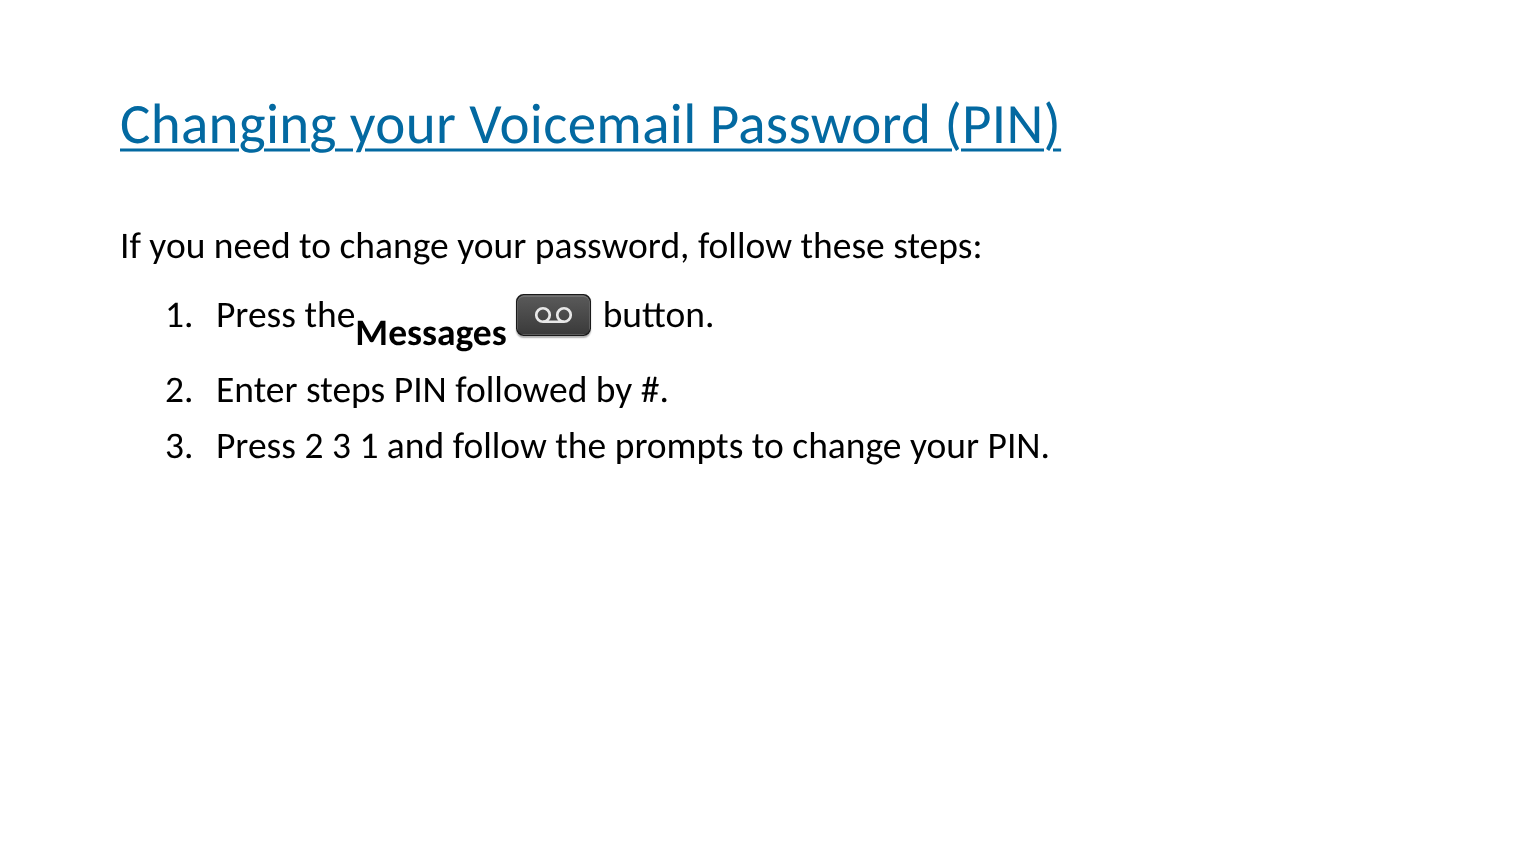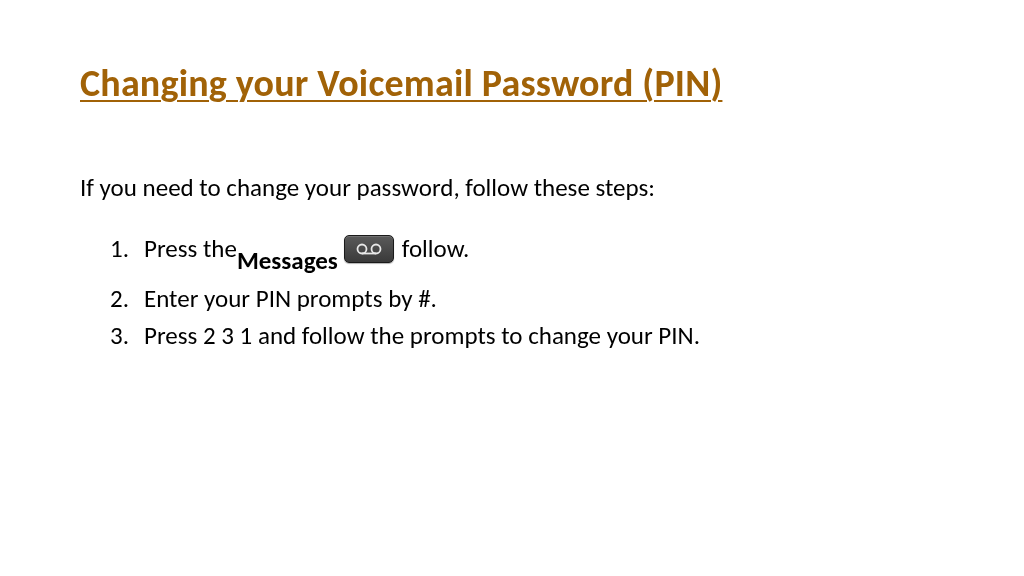--- a/index.html
+++ b/index.html
@@ -5,33 +5,33 @@
     * { margin: 0; padding: 0; box-sizing: border-box; }
     body {
       width: 1024px;
       height: 576px;
       background: #ffffff;
       font-family: Calibri, "Segoe UI", Arial, sans-serif;
       padding: 60px 80px 0 80px;
       color: #000000;
     }
     .title {
-      color: #a16207;
+      color: #0369a1;
       font-size: 38px;
-      font-weight: 700;
+      font-weight: 400;
       text-decoration: underline;
       text-decoration-thickness: 1.5px;
       text-underline-offset: 4px;
-      margin-bottom: 66px;
+      margin-bottom: 42px;
       letter-spacing: 0.2px;
     }
     .intro {
       font-size: 25px;
       color: #000000;
-      margin-bottom: 15px;
+      margin-bottom: 0;
     }
     .steps {
       list-style: none;
       padding-left: 30px;
     }
     .step {
       font-size: 25px;
       color: #000000;
       line-height: 1.5;
       display: flex;
@@ -74,23 +74,23 @@
     <span class="step-number">1.</span>
     <span>Press the </span>
     <span class="bold">Messages</span>
     <span class="msg-button">
       <svg viewBox="0 0 26 14">
         <circle cx="6" cy="7" r="4.5" fill="none" stroke="#e8e8e8" stroke-width="1.8"></circle>
         <circle cx="20" cy="7" r="4.5" fill="none" stroke="#e8e8e8" stroke-width="1.8"></circle>
         <line x1="6" y1="11.5" x2="20" y2="11.5" stroke="#e8e8e8" stroke-width="1.8"></line>
       </svg>
     </span>
-    <span> follow.</span>
+    <span> button.</span>
   </li>
   <li class="step">
     <span class="step-number">2.</span>
-    <span>Enter your PIN prompts by #.</span>
+    <span>Enter steps PIN followed by #.</span>
   </li>
   <li class="step">
     <span class="step-number">3.</span>
     <span>Press 2 3 1 and follow the prompts to change your PIN.</span>
   </li>
 </ol>
 
 </body></html>

